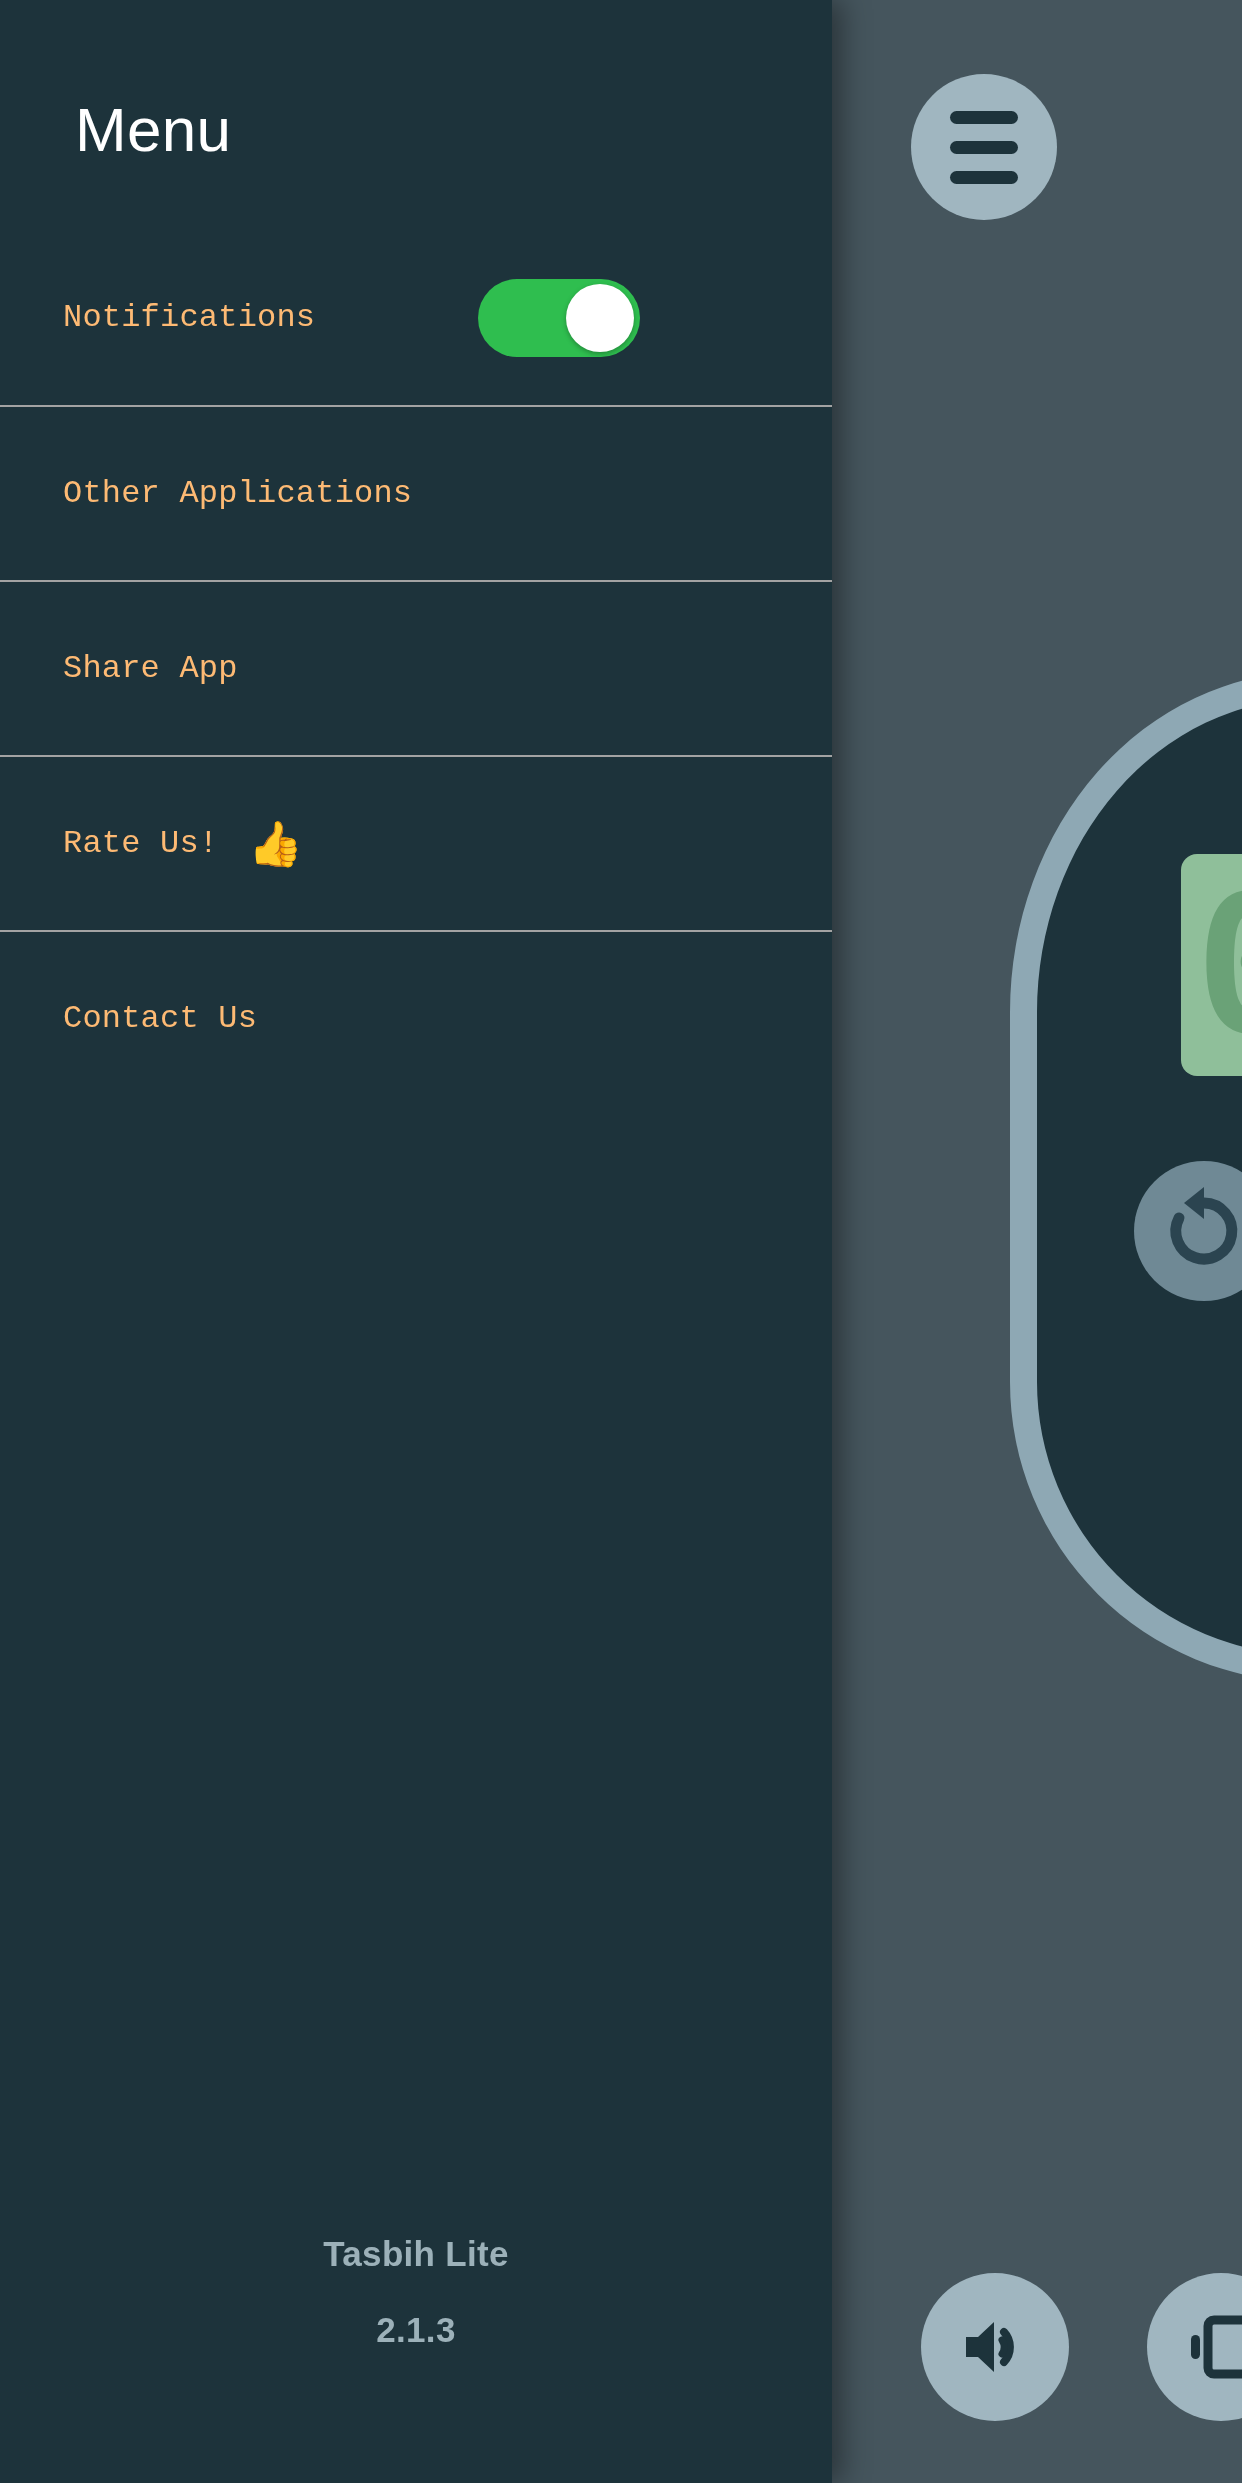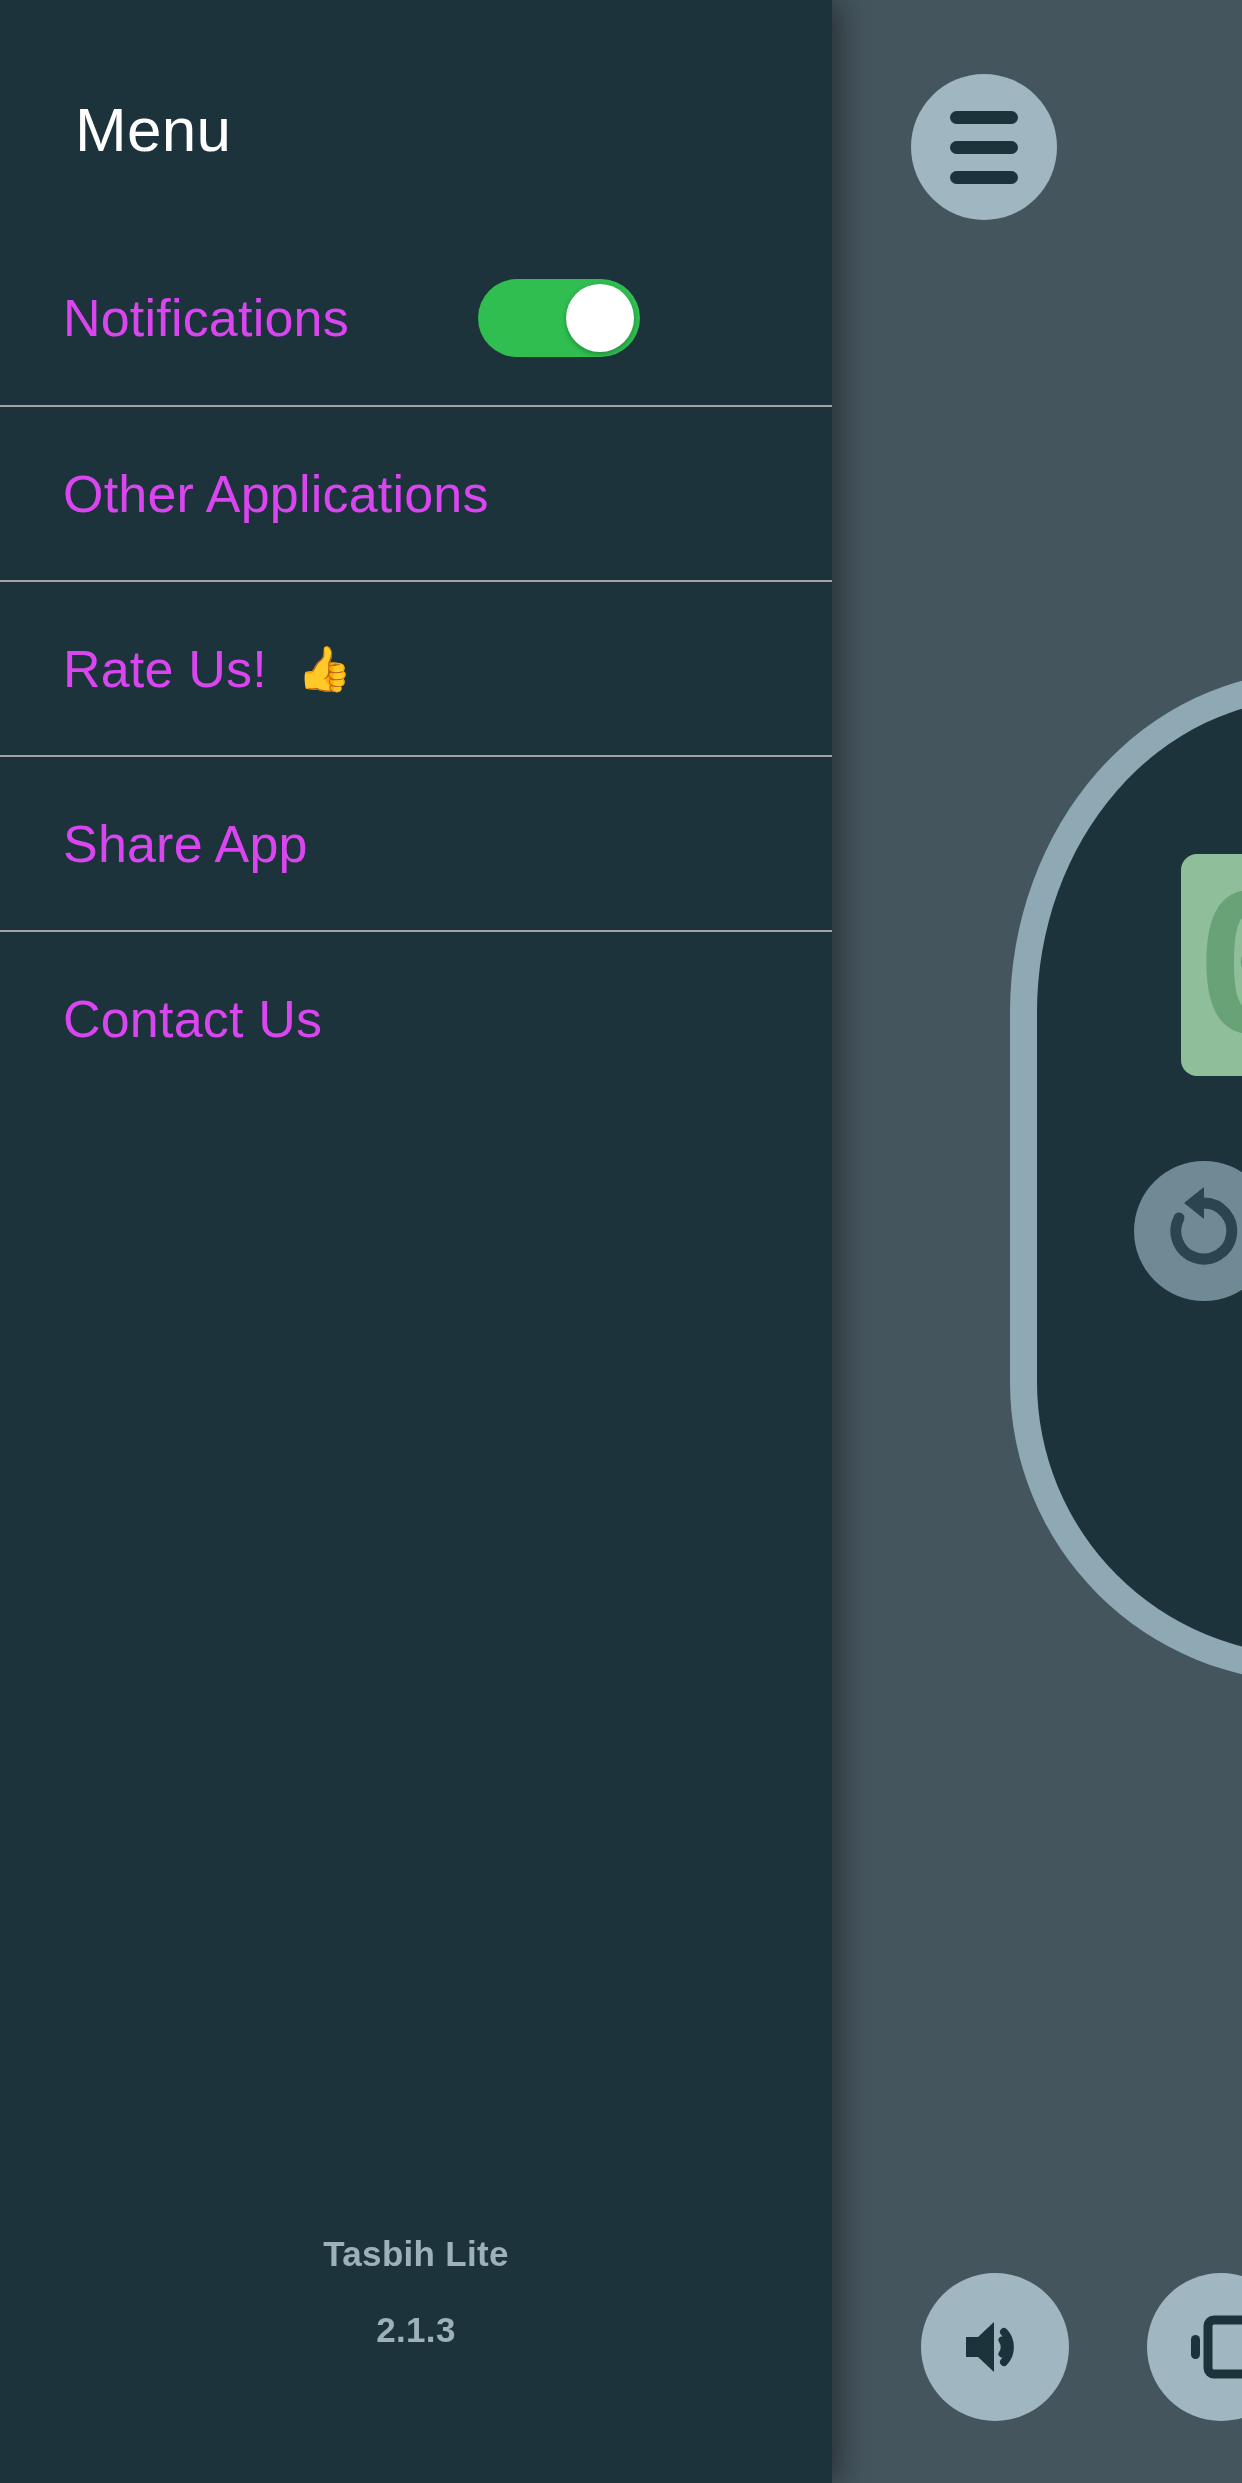--- a/index.html
+++ b/index.html
@@ -165,25 +165,26 @@
     display: flex;
     align-items: center;
     padding: 0 63px 0 63px;
     box-sizing: border-box;
     cursor: pointer;
   }
   .menu-row.divided {
     border-top: 2px solid #a3a3a3;
   }
   .menu-label {
-    color: #d946ef;
-    font-size: 52px;
+    color: #fdba74;
+    font-size: 32px;
     font-weight: 400;
     letter-spacing: 0.2px;
     white-space: nowrap;
+    font-family: Liberation Mono, monospace;
   }
   .menu-emoji {
     font-size: 44px;
     margin-left: 30px;
     line-height: 1;
   }
 
   
   .toggle-switch {
     position: absolute;
@@ -279,26 +280,26 @@
           <button class="toggle-switch on" role="switch" aria-checked="true">
             <span class="toggle-knob"></span>
           </button>
         </li>
 
         <li class="menu-row divided">
           <span class="menu-label">Other Applications</span>
         </li>
 
         <li class="menu-row divided">
+          <span class="menu-label">Share App</span>
+        </li>
+
+        <li class="menu-row divided">
           <span class="menu-label">Rate Us!</span>
           <span class="menu-emoji">👍</span>
-        </li>
-
-        <li class="menu-row divided">
-          <span class="menu-label">Share App</span>
         </li>
 
         <li class="menu-row divided">
           <span class="menu-label">Contact Us</span>
         </li>
 
       </ul>
 
       <div id="drawer-footer">
         <div id="footer-app-name">Tasbih Lite</div>

